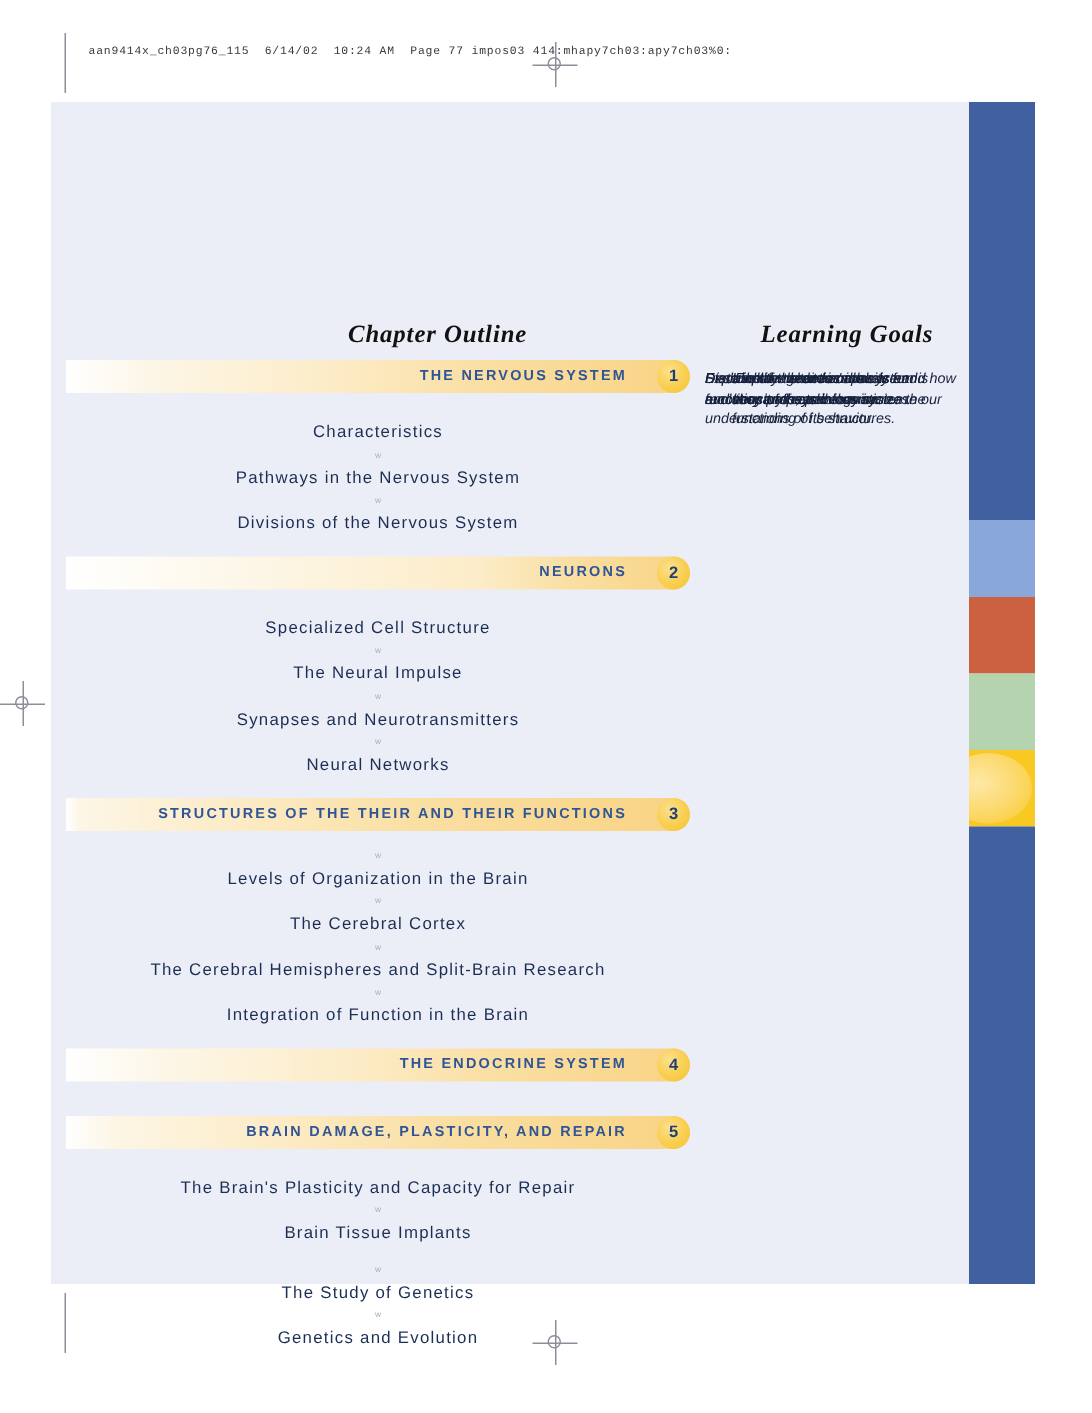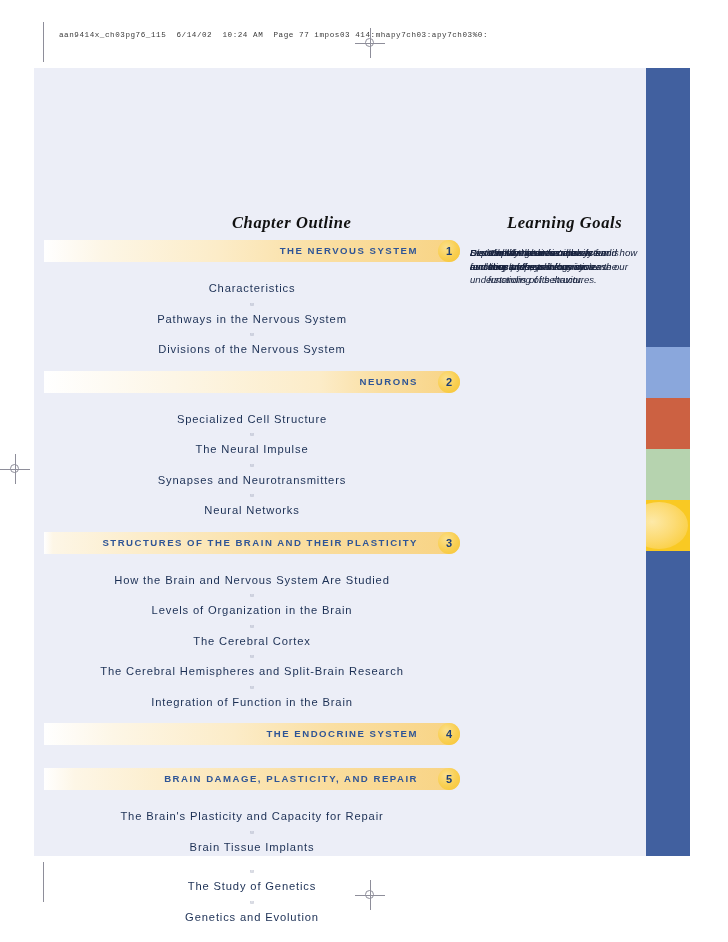--- a/index.html
+++ b/index.html
@@ -290,25 +290,24 @@
         <li class="wmark">w</li>
         <li class="subitem">Synapses and Neurotransmitters</li>
         <li class="wmark">w</li>
         <li class="subitem">Neural Networks</li>
       </ul>
       <div class="section-gap"></div>
     </div>
     <div class="section">
       <div class="bar">
         <div class="bar-fill" style="background: linear-gradient(to right, rgb(255, 255, 255) 0px, rgb(253, 246, 230) 9px, rgb(252, 236, 200) 104px, rgb(250, 223, 163) 236px, rgb(248, 211, 131) 416px);"></div>
-        <div class="bar-title">STRUCTURES OF THE BRAIN AND THEIR PLASTICITY</div>
+        <div class="bar-title">STRUCTURES OF THE THEIR AND THEIR FUNCTIONS</div>
         <div class="bar-badge">3</div>
       </div>
       <ul class="sublist">
-        <li class="subitem">How the Brain and Nervous System Are Studied</li>
         <li class="wmark">w</li>
         <li class="subitem">Levels of Organization in the Brain</li>
         <li class="wmark">w</li>
         <li class="subitem">The Cerebral Cortex</li>
         <li class="wmark">w</li>
         <li class="subitem">The Cerebral Hemispheres and Split-Brain Research</li>
         <li class="wmark">w</li>
         <li class="subitem">Integration of Function in the Brain</li>
       </ul>
       <div class="section-gap"></div>

